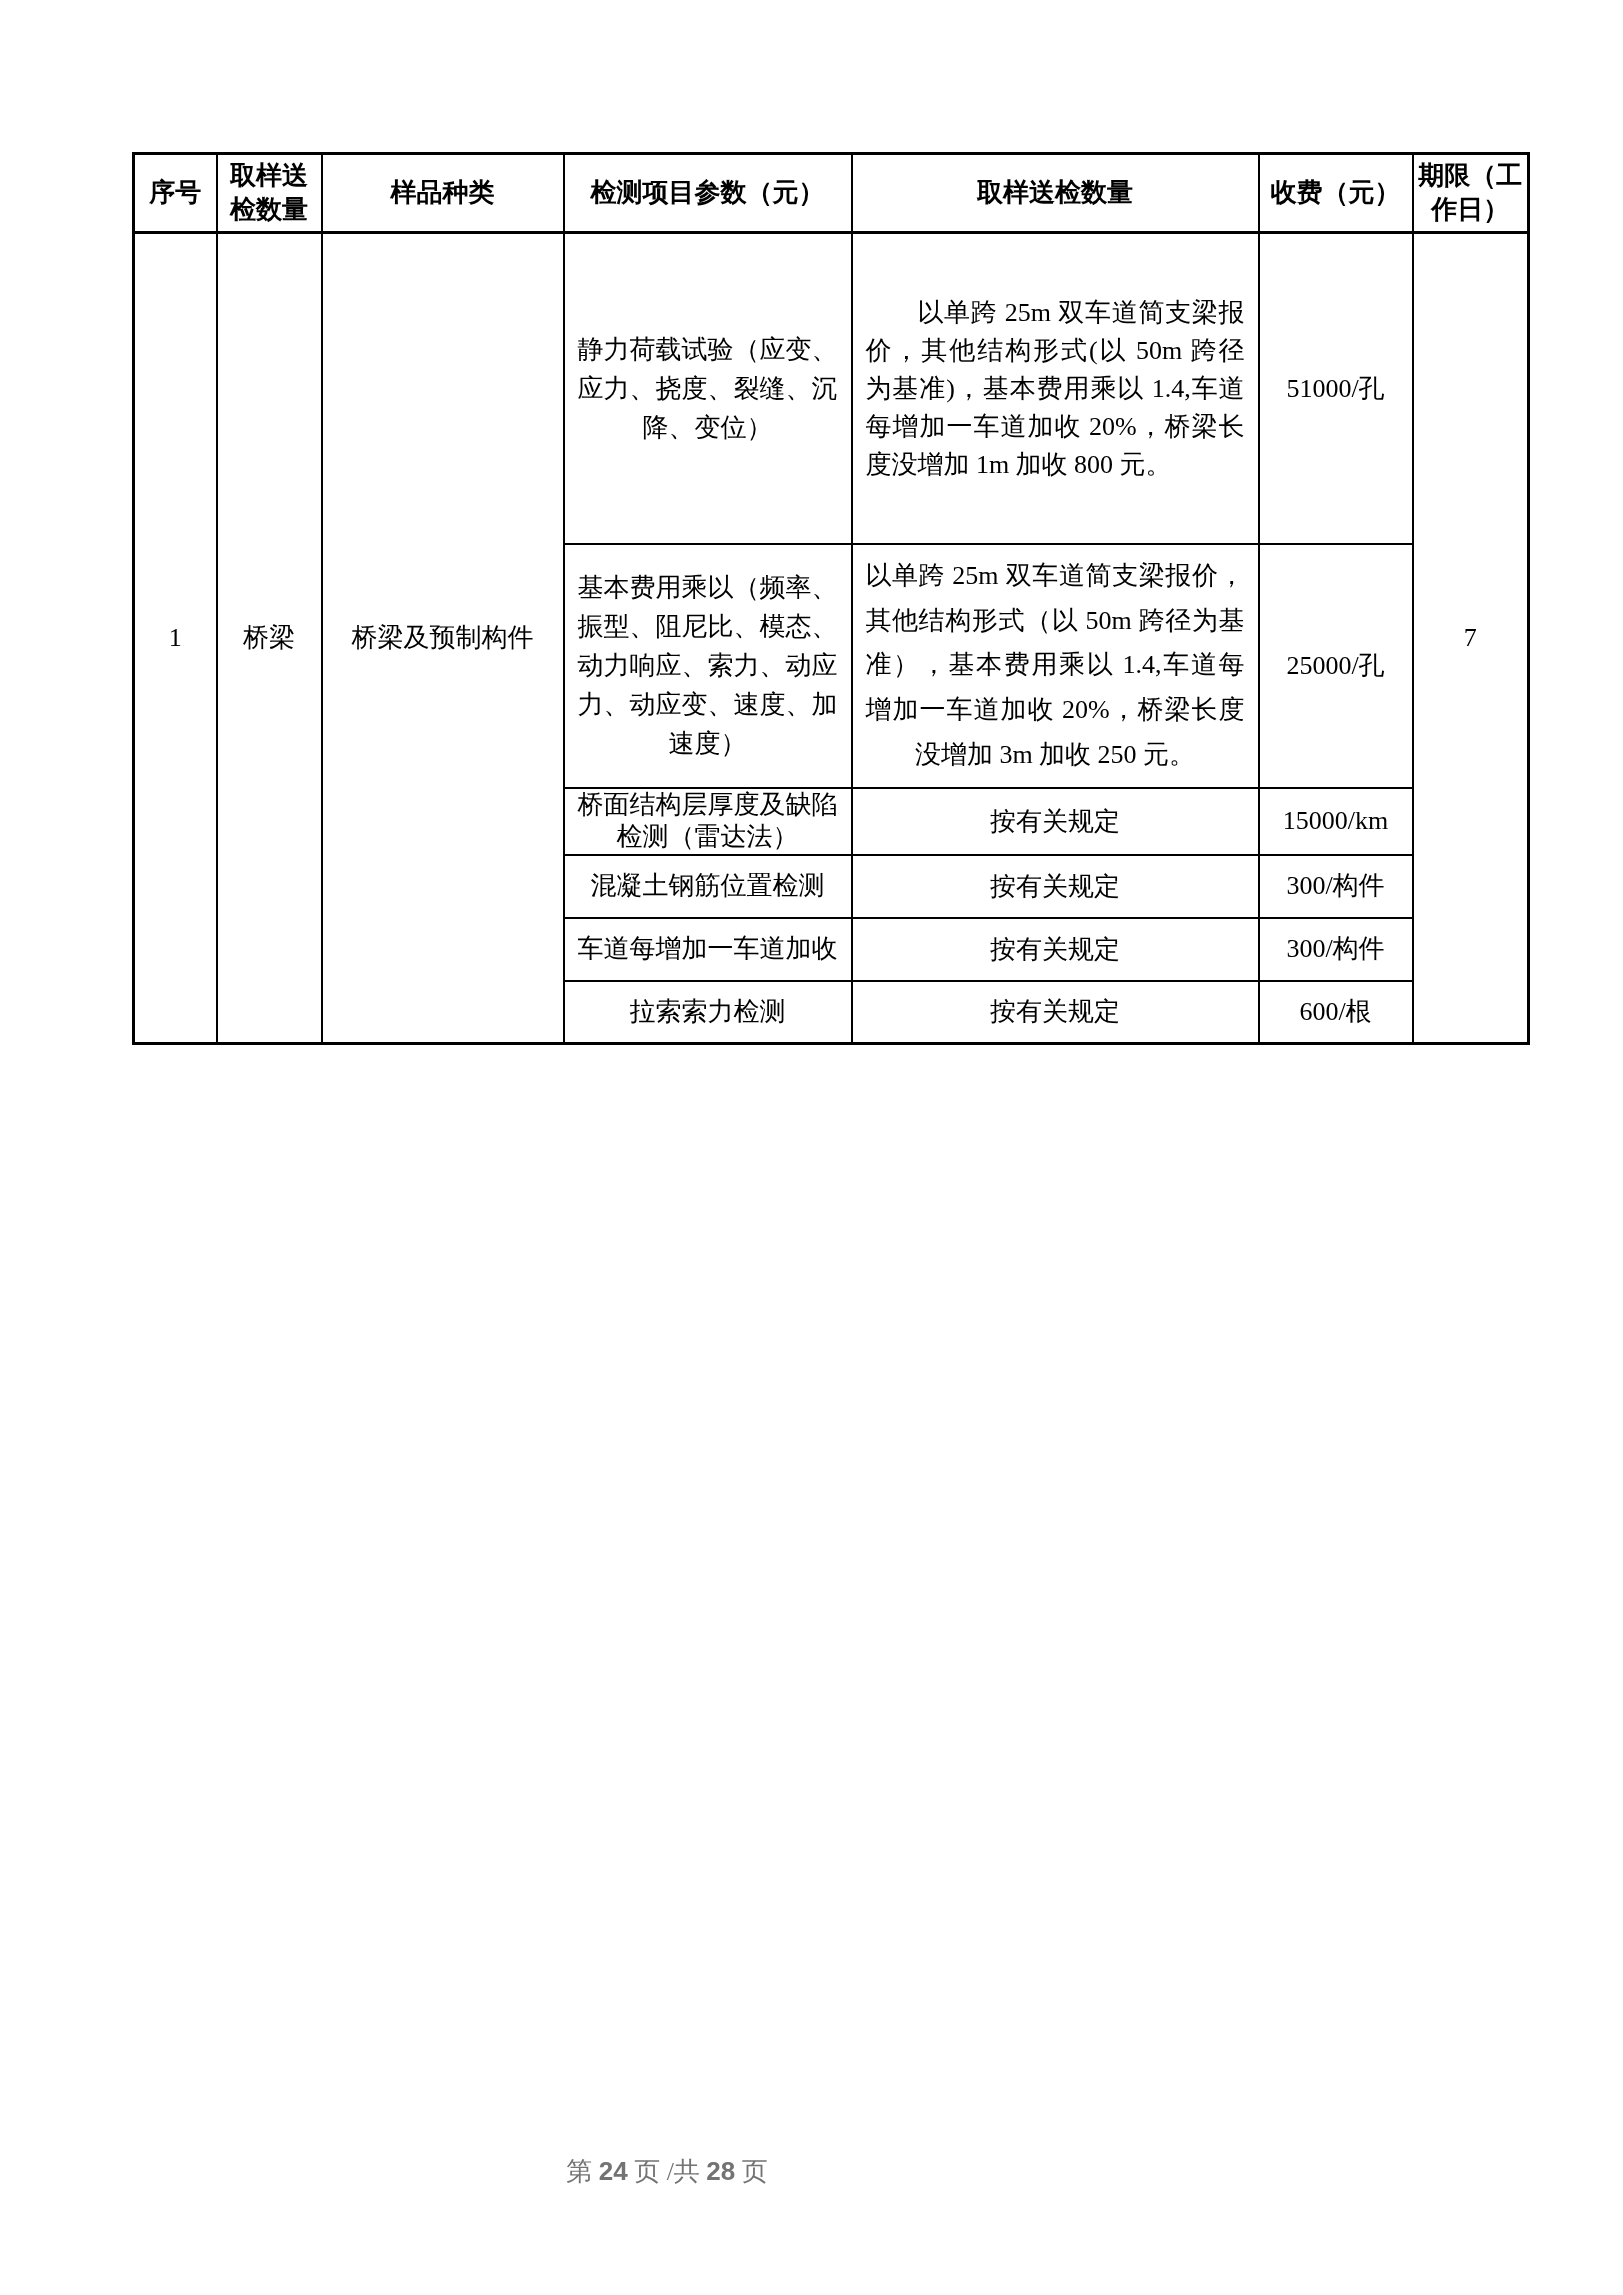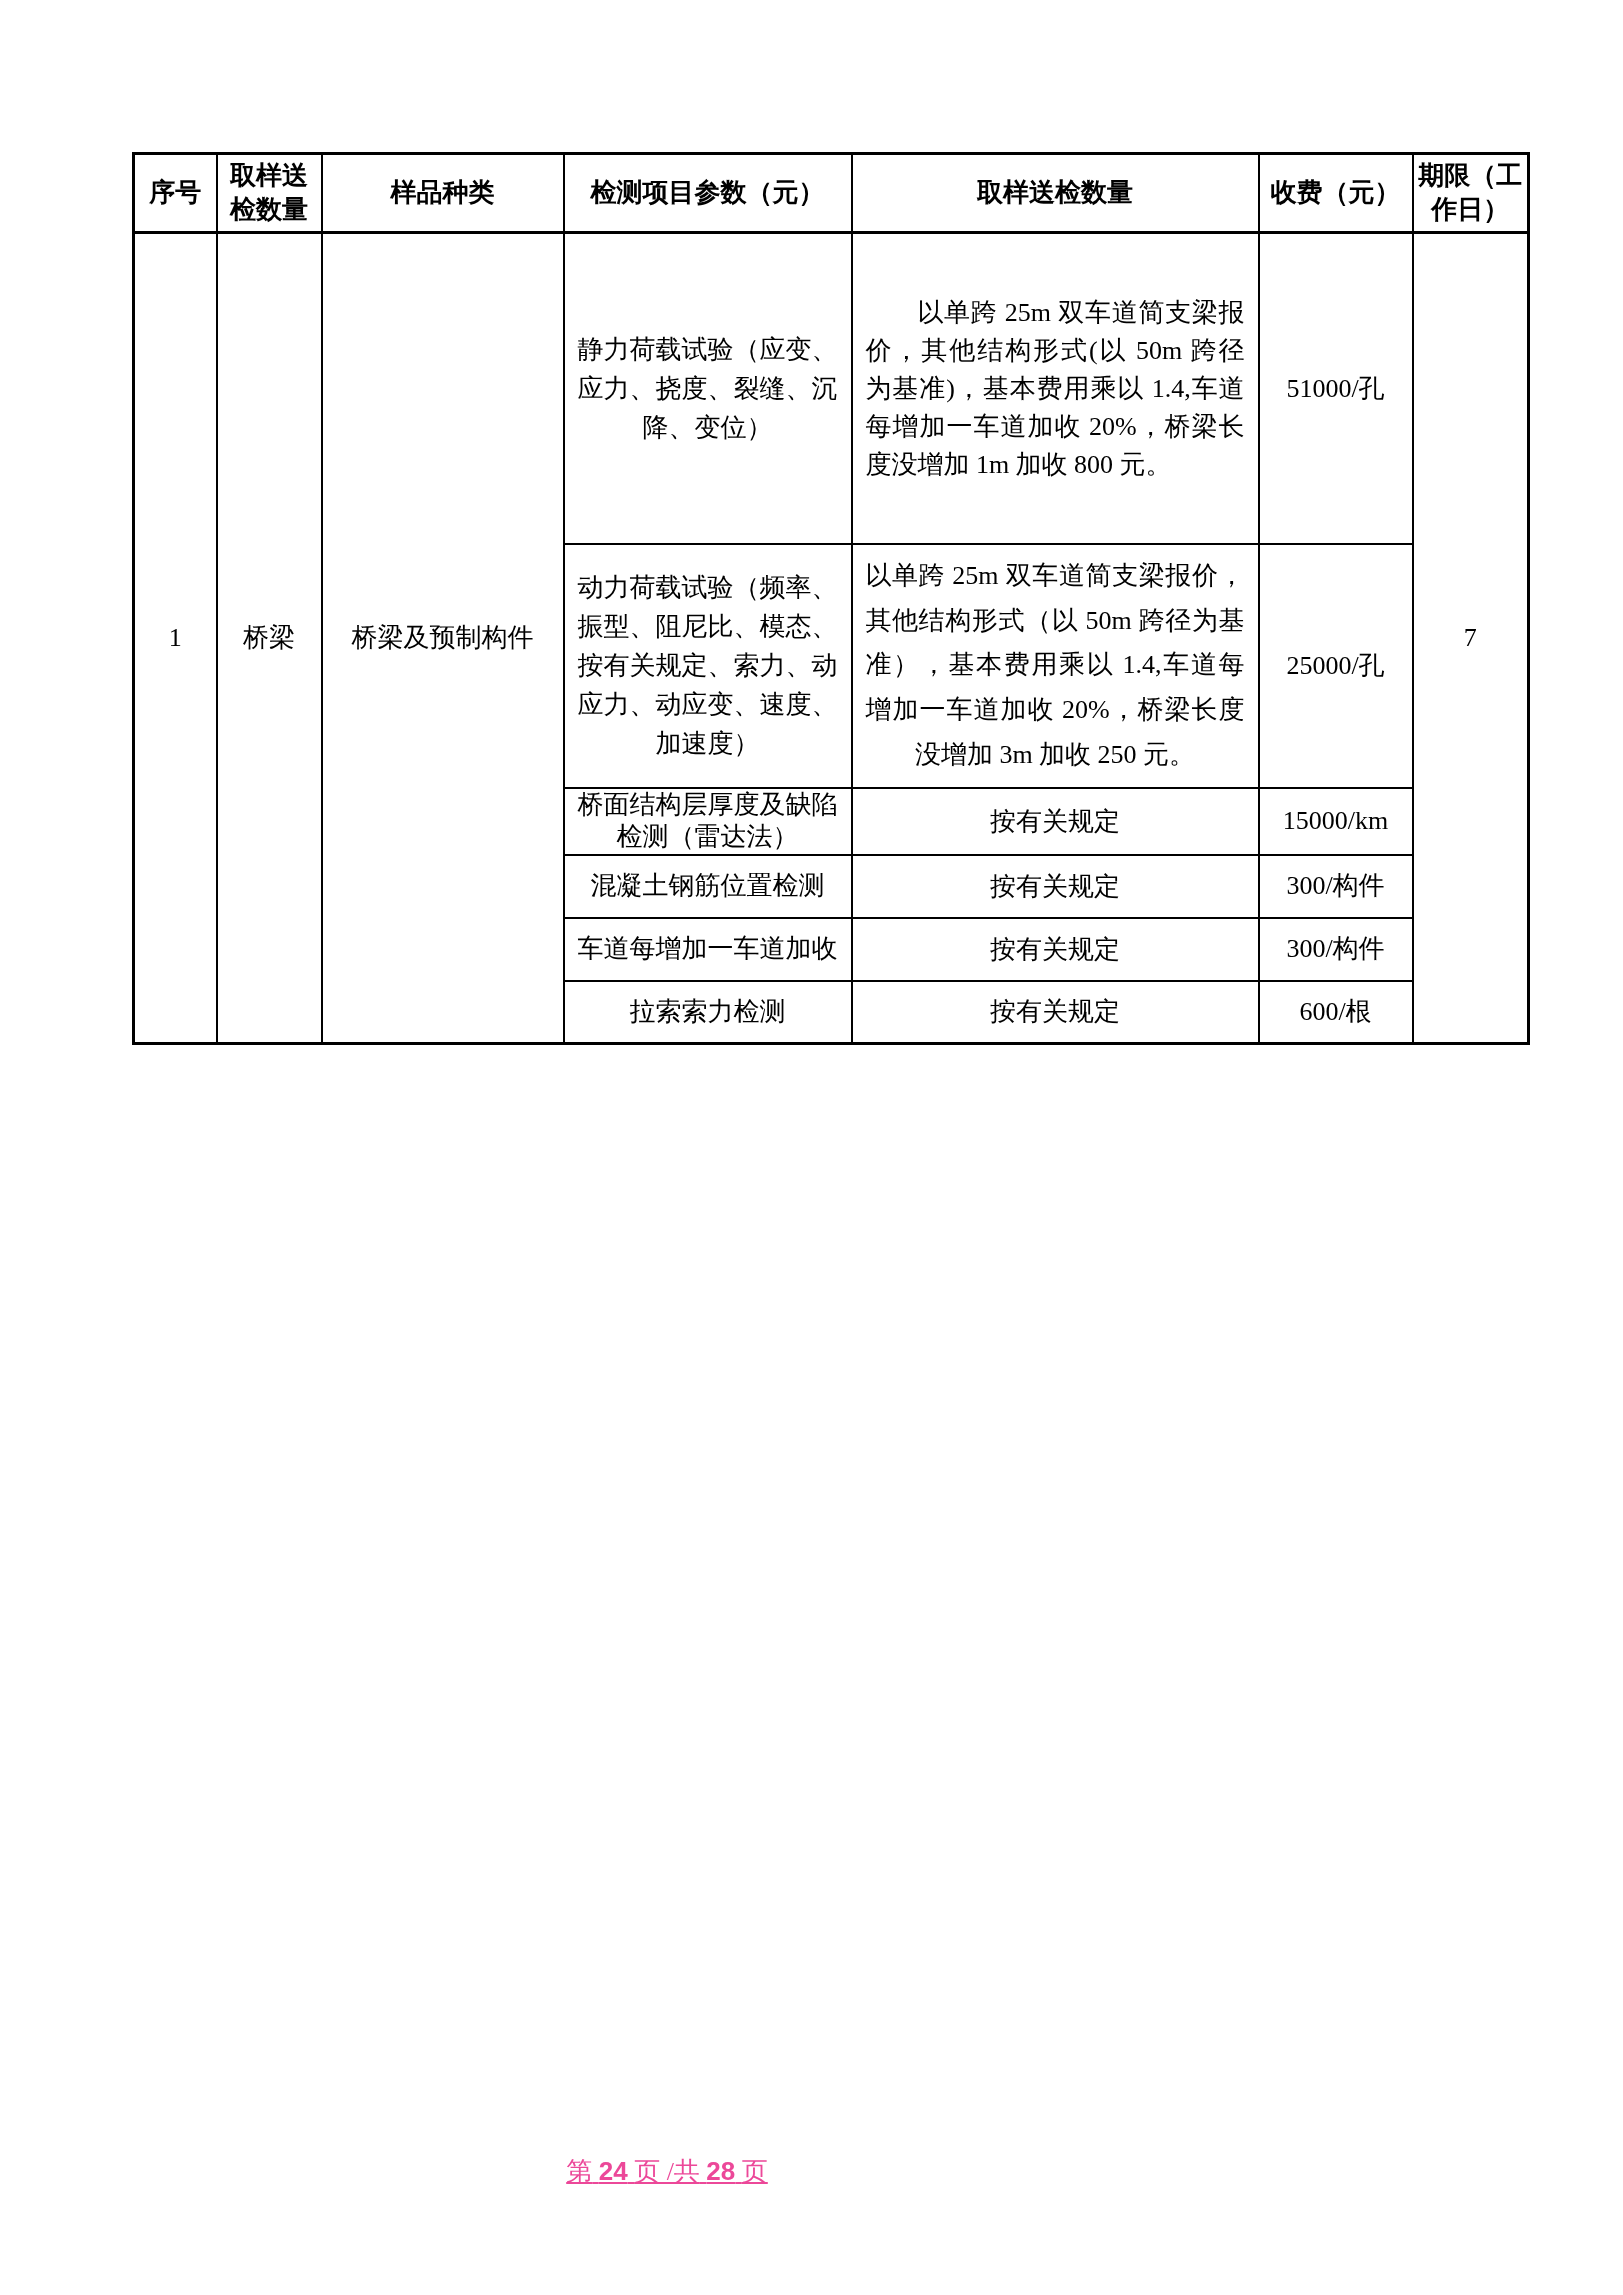--- a/index.html
+++ b/index.html
@@ -75,22 +75,21 @@
   td.fee-cell, td.deadline-cell, td.serial-cell, td.category-cell, td.sample-cell {
     line-height: 1.3;
   }
   .page-footer {
     position: absolute;
     left: 0;
     top: 2154px;
     width: 100%;
     text-align: center;
     font-size: 26px;
-    color: #ec4899;
-    text-decoration: underline;
+    color: #737373;
   }
   .page-footer .num {
     font-family: "Liberation Sans", "DejaVu Sans", sans-serif;
     font-weight: 600;
   }
 </style>
 </head>
 <body>
 
 <div class="doc-page">
@@ -122,21 +121,21 @@
         <td class="sample-cell" rowspan="6">桥梁及预制构件</td>
         <td class="param-cell">静力荷载试验（应变、应力、挠度、裂缝、沉降、变位）</td>
         <td class="quantity-cell q1">
           <p>以单跨 25m 双车道简支梁报价，其他结构形式(以 50m 跨径为基准)，基本费用乘以 1.4,车道每增加一车道加收 20%，桥梁长度没增加 1m 加收 800 元。</p>
         </td>
         <td class="fee-cell">51000/孔</td>
         <td class="deadline-cell" rowspan="6">7</td>
       </tr>
 
       <tr class="row-2">
-        <td class="param-cell">动力荷载试验（频率、振型、阻尼比、模态、按有关规定、索力、动应力、动应变、速度、加速度）</td>
+        <td class="param-cell">基本费用乘以（频率、振型、阻尼比、模态、动力响应、索力、动应力、动应变、速度、加速度）</td>
         <td class="quantity-cell q2">
           <p>以单跨 25m 双车道简支梁报价，其他结构形式（以 50m 跨径为基准），基本费用乘以 1.4,车道每增加一车道加收 20%，桥梁长度没增加 3m 加收 250 元。</p>
         </td>
         <td class="fee-cell">25000/孔</td>
       </tr>
 
       <tr class="row-3">
         <td class="param-cell tight">桥面结构层厚度及缺陷检测（雷达法）</td>
         <td class="quantity-cell">按有关规定</td>
         <td class="fee-cell">15000/km</td>

